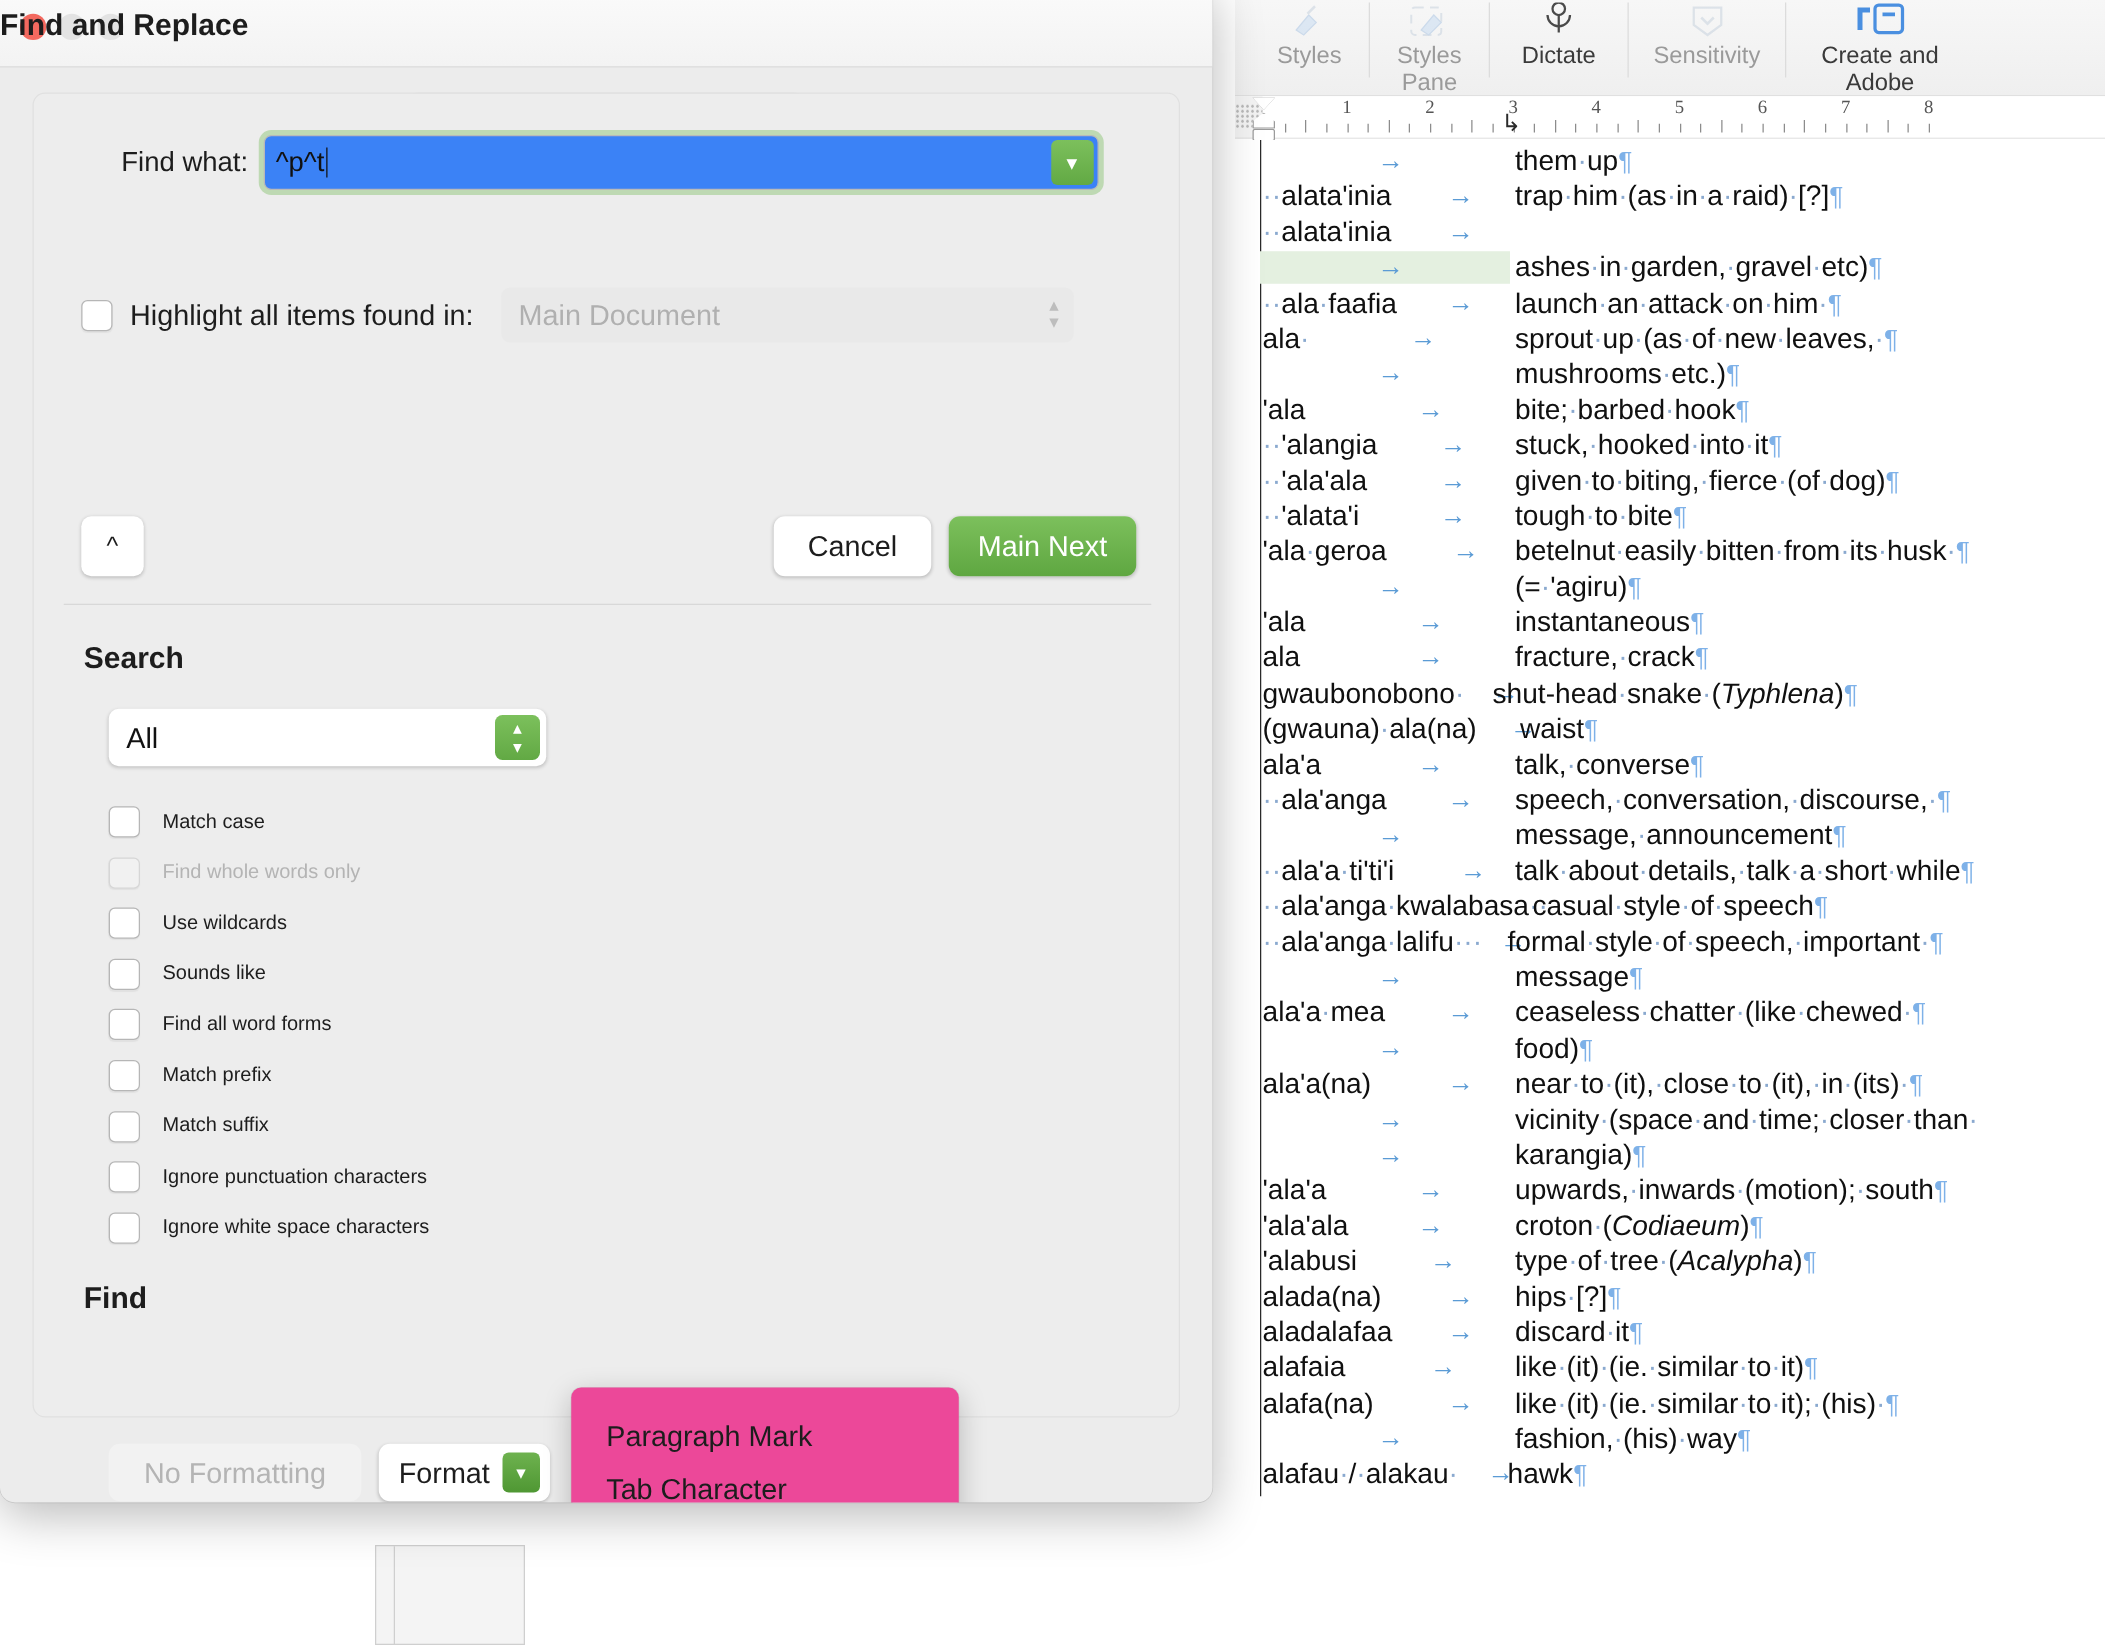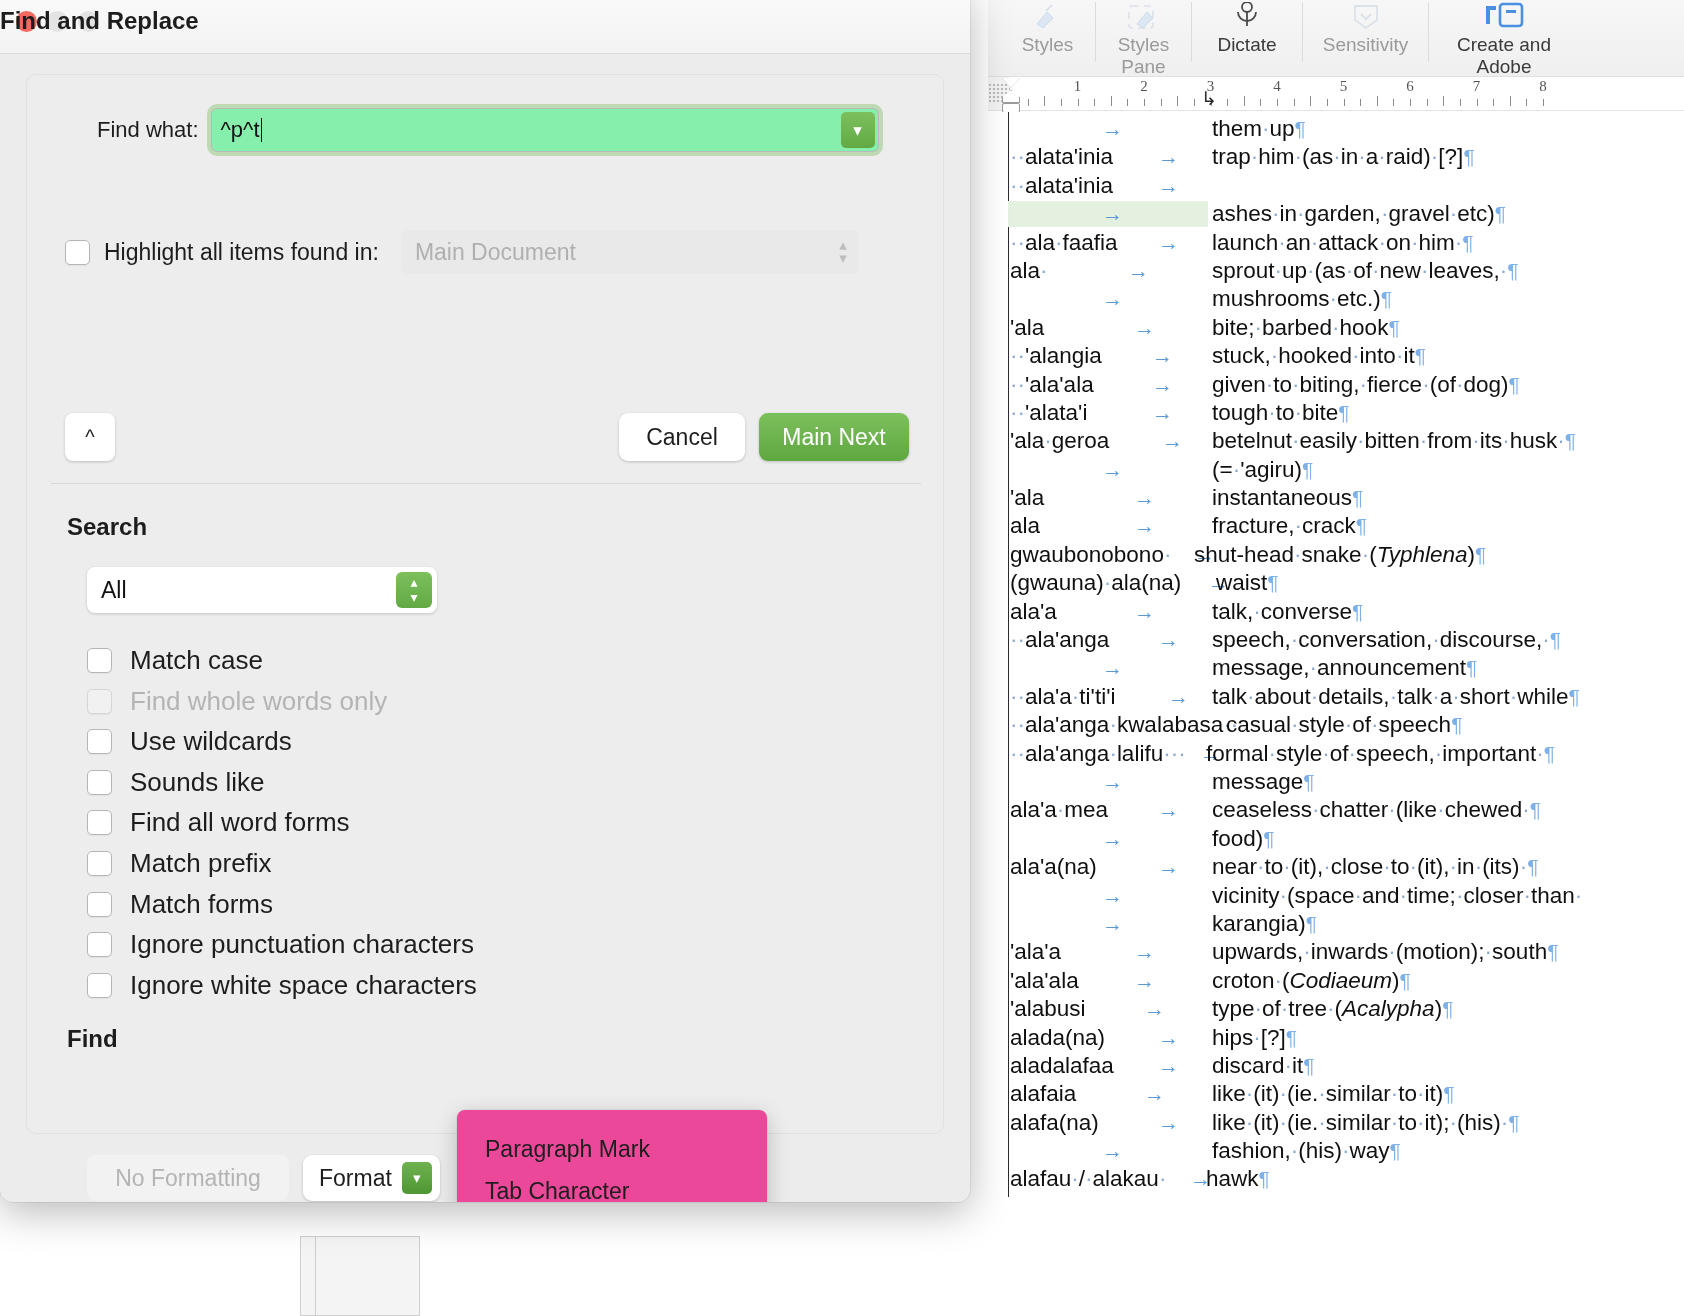--- a/index.html
+++ b/index.html
@@ -166,21 +166,21 @@
     background: #ededed; border-radius: 10px;
     border: 1px solid #e0e0e0;
   }
 
   .findwhat-row {
     position: absolute; left: 70px; top: 33px; display: flex; align-items: center;
   }
   .findwhat-label { font-size: 22px; color: #1d1d1d; margin-right: 12px; }
   .combo {
     position: relative; width: 668px; height: 44px;
-    background: #86efac; border: 1.5px solid #b9b9b9; border-radius: 6px;
+    background: #3b82f6; border: 1.5px solid #b9b9b9; border-radius: 6px;
     box-shadow: 0 0 0 4px rgba(126,190,100,0.42);
     display: flex; align-items: center;
   }
   .combo-val {
     font-size: 22px; color: #111; padding-left: 9px;
     font-family: "Liberation Sans", sans-serif;
   }
   .caret {
     display: inline-block; width: 1.5px; height: 24px; background: #111;
     margin-left: 1px; vertical-align: middle;
@@ -247,21 +247,21 @@
   }
   .select-all .val { font-size: 23px; color: #111; padding-left: 14px; }
   .select-arrows {
     position: absolute; right: 5px; top: 5px; width: 36px; height: 36px;
     background: linear-gradient(#7cc05c, #62a944); border-radius: 6px;
     color: #fff; font-size: 14px; line-height: 15px; text-align: center;
     padding-top: 3px;
   }
 
   .cbrow { position: absolute; left: 60px; display: flex; align-items: center; }
-  .cbrow .lbl { font-size: 26px; color: #1d1d1d; margin-left: 18px; }
+  .cbrow .lbl { font-size: 16px; color: #1d1d1d; margin-left: 18px; }
   .cbrow .lbl.dim { color: #b4b4b4; }
 
   .btn-noformat {
     position: absolute; left: 60px; top: 1080px; width: 202px; height: 46px;
     background: #f2f2f2; border-radius: 9px;
     display: flex; align-items: center; justify-content: center;
     font-size: 23px; color: #b4b4b4;
   }
   .btn-split {
     position: absolute; height: 46px; border-radius: 9px;
@@ -667,21 +667,21 @@
           <div class="cbrow" style="top: 732.4px;">
             <div class="cbx"></div>
             <div class="lbl">Find all word forms</div>
           </div>
           <div class="cbrow" style="top: 773px;">
             <div class="cbx"></div>
             <div class="lbl">Match prefix</div>
           </div>
           <div class="cbrow" style="top: 813.6px;">
             <div class="cbx"></div>
-            <div class="lbl">Match forms</div>
+            <div class="lbl">Match suffix</div>
           </div>
           <div class="cbrow" style="top: 854.2px;">
             <div class="cbx"></div>
             <div class="lbl">Ignore punctuation characters</div>
           </div>
           <div class="cbrow" style="top: 894.8px;">
             <div class="cbx"></div>
             <div class="lbl">Ignore white space characters</div>
           </div>
         </div>

